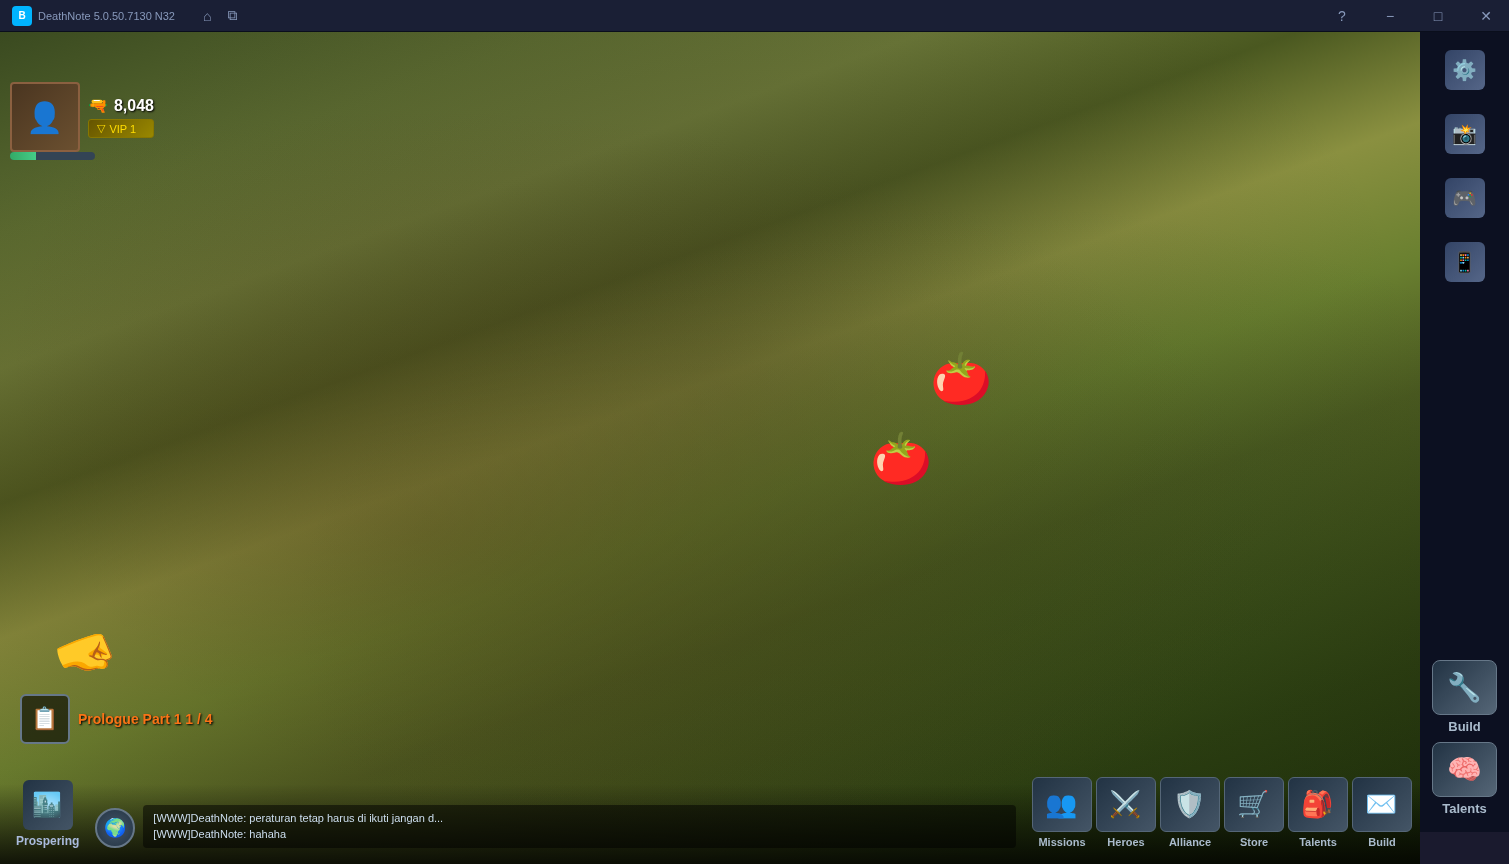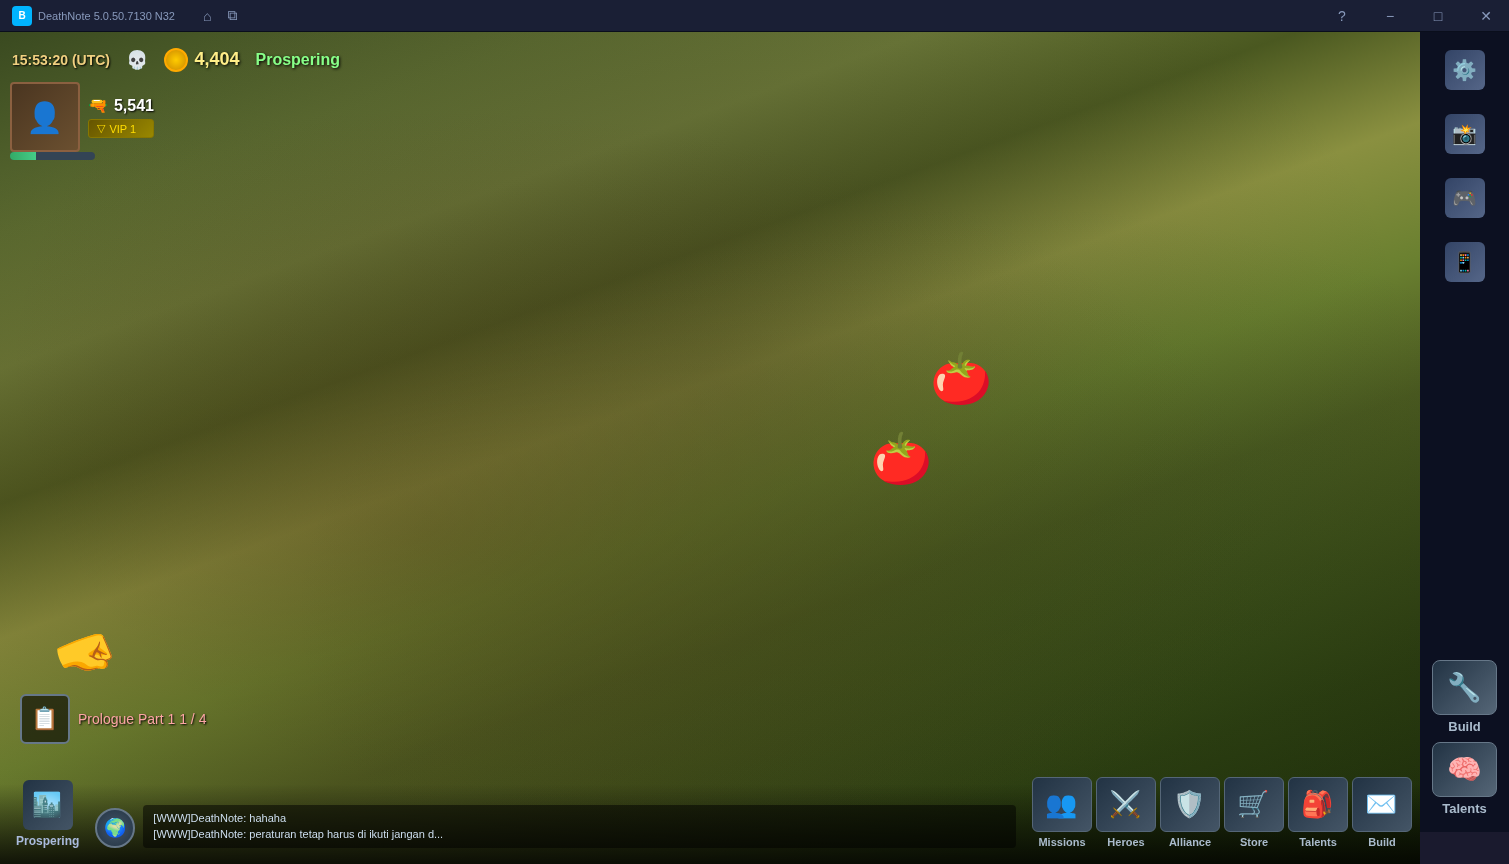--- a/index.html
+++ b/index.html
@@ -54,21 +54,21 @@
     .chat-panel { flex: 1; background: rgba(0,0,0,0.5); margin: 0 8px 8px; border-radius: 4px; padding: 6px 10px; max-height: 60px; overflow: hidden; }
     .chat-line { color: #ccddee; font-size: 11px; line-height: 1.4; }
     .bottom-actions { display: flex; align-items: flex-end; gap: 4px; padding: 0 8px 8px; }
     .action-btn { display: flex; flex-direction: column; align-items: center; gap: 4px; cursor: pointer; }
     .action-icon { width: 60px; height: 55px; background: linear-gradient(135deg, #223344, #445566); border-radius: 6px; border: 1px solid #556677; display: flex; align-items: center; justify-content: center; font-size: 26px; }
     .action-label { color: #aabbcc; font-size: 11px; font-weight: bold; }
 
     
     .quest-indicator { position: absolute; bottom: 120px; left: 20px; display: flex; align-items: center; gap: 8px; }
     .quest-icon { width: 50px; height: 50px; background: rgba(0,0,0,0.6); border: 2px solid #667788; border-radius: 6px; display: flex; align-items: center; justify-content: center; font-size: 22px; }
-    .quest-text { color: #fca5a5; font-size: 14px; font-weight: normal; text-shadow: 1px 1px 2px #000; text-align: right; }
+    .quest-text { color: #f97316; font-size: 14px; font-weight: bold; text-shadow: 1px 1px 2px #000; text-align: right; }
 
     
     .hand-pointer { position: absolute; bottom: 180px; left: 55px; font-size: 50px; transform: rotate(-20deg); z-index: 6; }
     .right-action-btn { display: flex; flex-direction: column; align-items: center; gap: 4px; cursor: pointer; }
     .right-action-icon { width: 65px; height: 55px; background: linear-gradient(135deg, #223344, #556677); border: 1px solid #667788; border-radius: 8px; display: flex; align-items: center; justify-content: center; font-size: 28px; }
     .right-action-label { color: #aabbcc; font-size: 13px; font-weight: bold; }
 
     
     .fake-bg-overlay {
       position: absolute; top: 32px; left: 0; width: 1420px; height: 832px;
@@ -124,38 +124,29 @@
   <div class="bs-title-buttons">
     <div class="bs-tb-btn">?</div>
     <div class="bs-tb-btn">−</div>
     <div class="bs-tb-btn">□</div>
     <div class="bs-tb-btn close">✕</div>
   </div>
 </div>
 
 <div class="game-hud">
 
-  <div class="top-bar">
-    <span class="time-display">15:53:20 (UTC)</span>
-    <span class="skull-icon">💀</span>
-    <div class="gold-display">
-      <div class="gold-icon"></div>
-      <span class="gold-amount">4,404</span>
-    </div>
-    <span class="status-text">Prospering</span>
-  </div>
 
   <div class="player-info">
     <div class="player-avatar">
       <span class="avatar-face">👤</span>
     </div>
     <div class="player-stats">
       <div style="display:flex;align-items:center;gap:6px;">
         <span class="gun-icon">🔫</span>
-        <span class="stat-value">5,541</span>
+        <span class="stat-value">8,048</span>
       </div>
       <div class="vip-badge">
         <span>▽</span>
         <span>VIP 1</span>
       </div>
     </div>
   </div>
 
   <div class="xp-bar-wrap">
     <div class="xp-bar-bg">
@@ -170,22 +161,22 @@
 
   <div class="hand-pointer">🤜</div>
 
   <div class="bottom-bar">
     <div class="wilderness-btn">
       <div class="wilderness-icon">🏙️</div>
       <span class="wilderness-label">Prospering</span>
     </div>
     <div class="map-btn">🌍</div>
     <div class="chat-panel">
+      <div class="chat-line">[WWW]DeathNote: peraturan tetap harus di ikuti jangan d...</div>
       <div class="chat-line">[WWW]DeathNote: hahaha</div>
-      <div class="chat-line">[WWW]DeathNote: peraturan tetap harus di ikuti jangan d...</div>
     </div>
     <div class="bottom-actions">
       <div class="action-btn">
         <div class="action-icon">👥</div>
         <span class="action-label">Missions</span>
       </div>
       <div class="action-btn">
         <div class="action-icon">⚔️</div>
         <span class="action-label">Heroes</span>
       </div>

